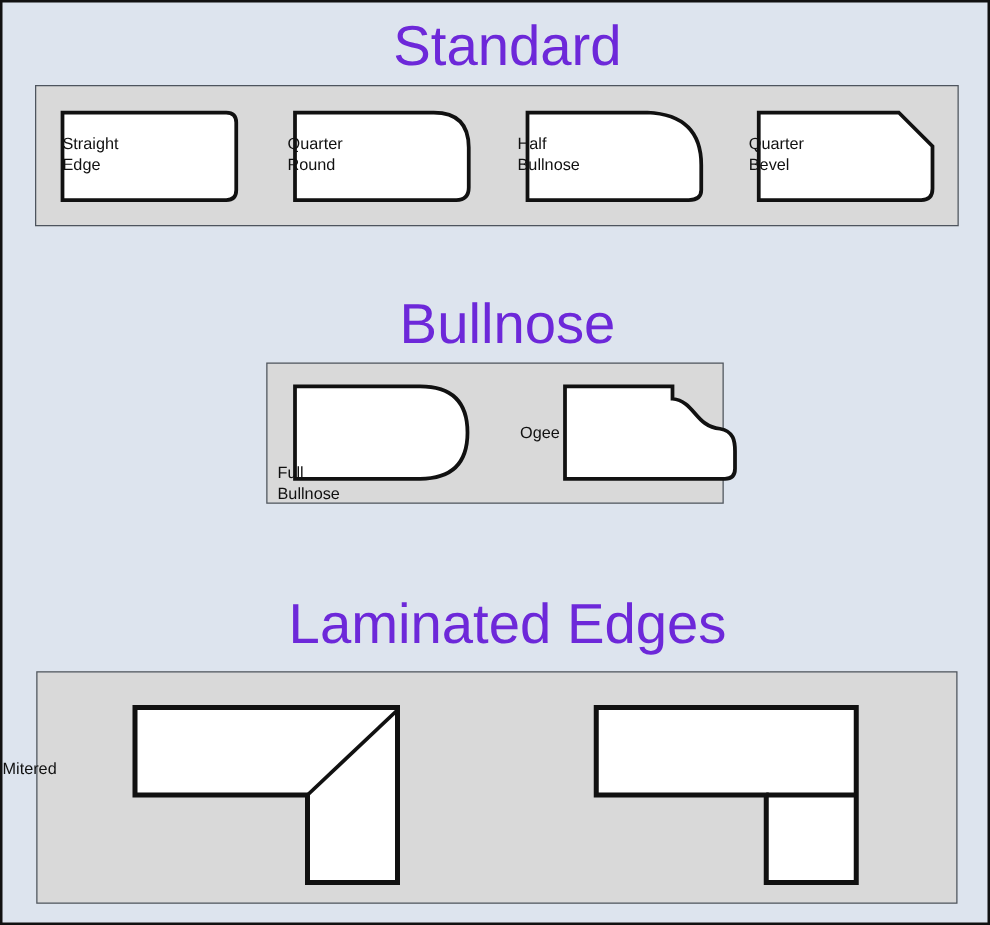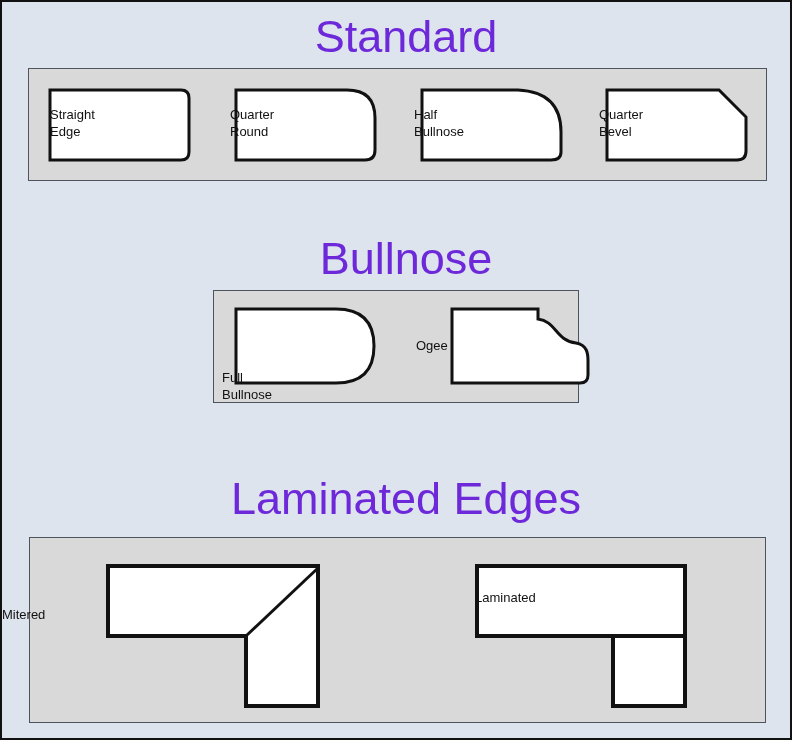--- a/index.html
+++ b/index.html
@@ -166,16 +166,15 @@
       <path d="M212,4 L140,72" fill="none" stroke="#111111" stroke-width="3"></path>
     </svg>
     <div class="shape-label">Mitered</div>
   </div>
 
   <div id="shape-laminated" class="shape">
     <svg width="212" height="144" viewBox="0 0 212 144">
       <path d="M2,2 L210,2 L210,142 L138,142 L138,72 L2,72 Z" fill="#ffffff" stroke="#111111" stroke-width="4"></path>
       <path d="M138,72 L210,72" fill="none" stroke="#111111" stroke-width="4"></path>
     </svg>
-    <div class="shape-label">Laminated</div>
   </div>
 
 </div>
 
 </body></html>

